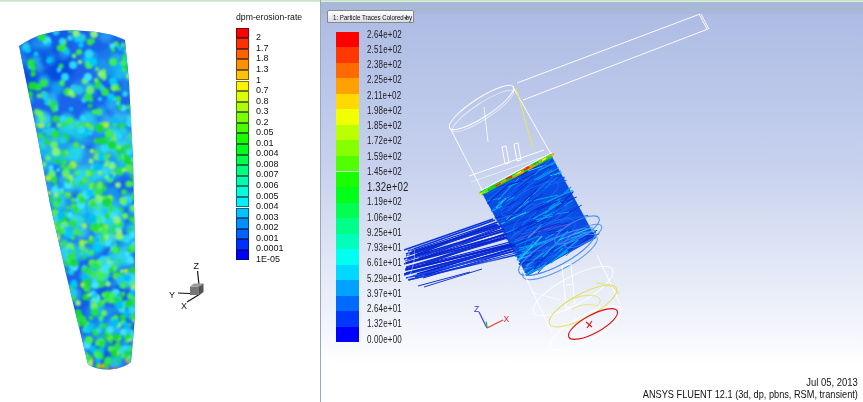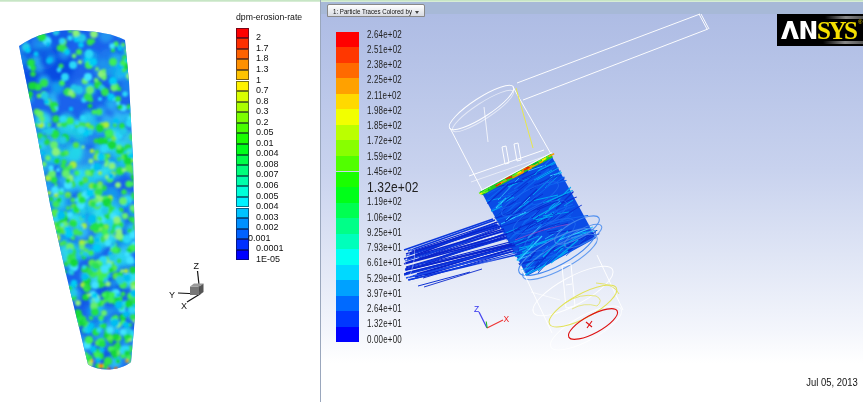--- a/index.html
+++ b/index.html
@@ -4,40 +4,23 @@
 body{font-family:"Liberation Sans",sans-serif}
 #c{position:relative;width:863px;height:402px;overflow:hidden;background:#fff}
 </style></head><body>
 <div id="c">
 
  <div style="position:absolute;left:0;top:0;width:863px;height:2px;background:linear-gradient(#bfe2bd,#dff0dd)"></div>
 
  <div style="position:absolute;left:321px;top:2px;width:542px;height:12px;background:#a7b9d7"></div>
  <div style="position:absolute;left:321px;top:14px;width:542px;height:388px;background:linear-gradient(#aebce4 0%,#b7c4e8 15%,#c8d2ee 40%,#dfe5f5 62%,#f4f6fc 82%,#ffffff 90%,#ffffff 100%)"></div>
  <div style="position:absolute;left:320px;top:0px;width:1px;height:402px;background:#9aa7bd"></div>
- <div style="position:absolute;left:327px;top:4px;width:98px;height:13px;background:linear-gradient(#ffffff,#e8eaee 60%,#d8dbe2);border:1px solid #888;border-radius:2px 2px 0 0;box-sizing:border-box">
+ <div style="position:absolute;left:327px;top:10px;width:87px;height:13px;background:linear-gradient(#ffffff,#e8eaee 60%,#d8dbe2);border:1px solid #888;border-radius:2px 2px 0 0;box-sizing:border-box">
 <div style="position:absolute;left:5px;top:2px;font-size:7.5px;line-height:9px;color:#111;white-space:nowrap"><span style="display:inline-block;transform:scaleX(0.82);transform-origin:0 50%">1: Particle Traces Colored by</span></div>
 <div style="position:absolute;right:5px;top:6px;width:0;height:0;border-left:2.8px solid transparent;border-right:2.8px solid transparent;border-top:3.5px solid #444"></div>
-</div>
- <div style="position:absolute;left:777px;top:14px;width:86px;height:32px;background:#000;overflow:hidden">
-<svg width="86" height="32" style="position:absolute;left:0;top:0">
-<defs>
-<linearGradient id="lgr" x1="0" y1="0" x2="1" y2="0">
-            <stop offset="0" stop-color="#000"></stop>
-            <stop offset="0.55" stop-color="#888"></stop>
-            <stop offset="1" stop-color="#555"></stop>
-          </linearGradient>
-</defs>
-<rect x="48" y="2" width="38" height="3" fill="url(#lgr)"></rect>
-<rect x="46" y="27" width="40" height="3" fill="url(#lgr)"></rect>
-<path d="M4,25 L10.5,7 L15.5,7 L22,25 L16.8,25 L13,13.2 L9.2,25 Z" fill="#fff"></path>
-<path d="M23.5,25 L23.5,7 L28.6,7 L34.4,19.8 L34.4,7 L39.2,7 L39.2,25 L34.3,25 L28.4,12.4 L28.4,25 Z" fill="#fff"></path>
-<text x="40" y="25" font-family="'Liberation Serif',serif" font-weight="bold" font-size="25" fill="#f5e000" textLength="41">SYS</text>
-<text x="81" y="10" font-family="'Liberation Sans',sans-serif" font-size="6" fill="#ddc800">®</text>
-</svg>
 </div>
  <svg width="863" height="402" style="position:absolute;left:0;top:0" viewBox="0 0 863 402">
       <g stroke="#ffffff" stroke-width="1" fill="none" opacity="0.95">
         <line x1="517" y1="83" x2="700" y2="14"></line>
         <line x1="523" y1="100" x2="708" y2="29"></line>
         <line x1="699" y1="14" x2="707" y2="29"></line>
         <line x1="701" y1="14" x2="709" y2="29"></line>
         <ellipse cx="481.5" cy="107.5" rx="38" ry="9.5" transform="rotate(-33 481.5 107.5)"></ellipse>
         <ellipse cx="483" cy="111" rx="36" ry="8" transform="rotate(-33 483 111)" opacity="0.6"></ellipse>
         <line x1="450" y1="128" x2="482" y2="190"></line>
@@ -376,32 +359,33 @@
     <div style="position:absolute;left:367px;top:28.5px;font-size:10px;line-height:12px;color:#222"><span style="display:inline-block;transform:scaleX(0.8);transform-origin:0 50%;letter-spacing:0.2px">2.64e+02</span></div>
     <div style="position:absolute;left:367px;top:43.8px;font-size:10px;line-height:12px;color:#222"><span style="display:inline-block;transform:scaleX(0.8);transform-origin:0 50%;letter-spacing:0.2px">2.51e+02</span></div>
     <div style="position:absolute;left:367px;top:59.0px;font-size:10px;line-height:12px;color:#222"><span style="display:inline-block;transform:scaleX(0.8);transform-origin:0 50%;letter-spacing:0.2px">2.38e+02</span></div>
     <div style="position:absolute;left:367px;top:74.2px;font-size:10px;line-height:12px;color:#222"><span style="display:inline-block;transform:scaleX(0.8);transform-origin:0 50%;letter-spacing:0.2px">2.25e+02</span></div>
     <div style="position:absolute;left:367px;top:89.5px;font-size:10px;line-height:12px;color:#222"><span style="display:inline-block;transform:scaleX(0.8);transform-origin:0 50%;letter-spacing:0.2px">2.11e+02</span></div>
     <div style="position:absolute;left:367px;top:104.8px;font-size:10px;line-height:12px;color:#222"><span style="display:inline-block;transform:scaleX(0.8);transform-origin:0 50%;letter-spacing:0.2px">1.98e+02</span></div>
     <div style="position:absolute;left:367px;top:120.0px;font-size:10px;line-height:12px;color:#222"><span style="display:inline-block;transform:scaleX(0.8);transform-origin:0 50%;letter-spacing:0.2px">1.85e+02</span></div>
     <div style="position:absolute;left:367px;top:135.2px;font-size:10px;line-height:12px;color:#222"><span style="display:inline-block;transform:scaleX(0.8);transform-origin:0 50%;letter-spacing:0.2px">1.72e+02</span></div>
     <div style="position:absolute;left:367px;top:150.5px;font-size:10px;line-height:12px;color:#222"><span style="display:inline-block;transform:scaleX(0.8);transform-origin:0 50%;letter-spacing:0.2px">1.59e+02</span></div>
     <div style="position:absolute;left:367px;top:165.8px;font-size:10px;line-height:12px;color:#222"><span style="display:inline-block;transform:scaleX(0.8);transform-origin:0 50%;letter-spacing:0.2px">1.45e+02</span></div>
-    <div style="position:absolute;left:367px;top:181.0px;font-size:15px;line-height:12px;color:#222"><span style="display:inline-block;transform:scaleX(0.8);transform-origin:0 50%;letter-spacing:0.2px">1.32e+02</span></div>
+    <div style="position:absolute;left:367px;top:181.0px;font-size:12px;line-height:12px;color:#222"><span style="display:inline-block;transform:scaleX(0.8);transform-origin:0 50%;letter-spacing:0.2px">1.32e+02</span></div>
     <div style="position:absolute;left:367px;top:196.2px;font-size:10px;line-height:12px;color:#222"><span style="display:inline-block;transform:scaleX(0.8);transform-origin:0 50%;letter-spacing:0.2px">1.19e+02</span></div>
     <div style="position:absolute;left:367px;top:211.5px;font-size:10px;line-height:12px;color:#222"><span style="display:inline-block;transform:scaleX(0.8);transform-origin:0 50%;letter-spacing:0.2px">1.06e+02</span></div>
     <div style="position:absolute;left:367px;top:226.8px;font-size:10px;line-height:12px;color:#222"><span style="display:inline-block;transform:scaleX(0.8);transform-origin:0 50%;letter-spacing:0.2px">9.25e+01</span></div>
     <div style="position:absolute;left:367px;top:242.0px;font-size:10px;line-height:12px;color:#222"><span style="display:inline-block;transform:scaleX(0.8);transform-origin:0 50%;letter-spacing:0.2px">7.93e+01</span></div>
     <div style="position:absolute;left:367px;top:257.2px;font-size:10px;line-height:12px;color:#222"><span style="display:inline-block;transform:scaleX(0.8);transform-origin:0 50%;letter-spacing:0.2px">6.61e+01</span></div>
     <div style="position:absolute;left:367px;top:272.5px;font-size:10px;line-height:12px;color:#222"><span style="display:inline-block;transform:scaleX(0.8);transform-origin:0 50%;letter-spacing:0.2px">5.29e+01</span></div>
     <div style="position:absolute;left:367px;top:287.8px;font-size:10px;line-height:12px;color:#222"><span style="display:inline-block;transform:scaleX(0.8);transform-origin:0 50%;letter-spacing:0.2px">3.97e+01</span></div>
     <div style="position:absolute;left:367px;top:303.0px;font-size:10px;line-height:12px;color:#222"><span style="display:inline-block;transform:scaleX(0.8);transform-origin:0 50%;letter-spacing:0.2px">2.64e+01</span></div>
     <div style="position:absolute;left:367px;top:318.2px;font-size:10px;line-height:12px;color:#222"><span style="display:inline-block;transform:scaleX(0.8);transform-origin:0 50%;letter-spacing:0.2px">1.32e+01</span></div>
     <div style="position:absolute;left:367px;top:333.5px;font-size:10px;line-height:12px;color:#222"><span style="display:inline-block;transform:scaleX(0.8);transform-origin:0 50%;letter-spacing:0.2px">0.00e+00</span></div>
 <div style="position:absolute;right:5px;top:376px;font-size:11.5px;line-height:12px;color:#111;white-space:nowrap"><span style="display:inline-block;transform:scaleX(0.82);transform-origin:100% 50%">Jul 05, 2013</span></div>
+<div style="position:absolute;right:5px;top:388px;font-size:11.5px;line-height:12px;color:#111;white-space:nowrap"><span style="display:inline-block;transform:scaleX(0.80);transform-origin:100% 50%">ANSYS FLUENT 12.1 (3d, dp, pbns, RSM, transient)</span></div>
 
  <svg width="240" height="390" style="position:absolute;left:0;top:0" viewBox="0 0 240 390">
 <defs>
  <clipPath id="conec">
           <path d="M19,46 C38,33 58,29.5 78,30.5 C98,31.5 114,34 125,40 L129,82 L133,160 L135,250 L135,317 L131,362 C121,370.5 100,372.5 88,364.5 L66,274 L50,204 L37,134 Z"></path>
         </clipPath>
  <filter id="bl1" x="-30%" y="-30%" width="160%" height="160%">
           <feGaussianBlur stdDeviation="2.2"></feGaussianBlur>
         </filter>
  <filter id="bl2" x="-30%" y="-30%" width="160%" height="160%">
@@ -1393,15 +1377,15 @@
     <div style="position:absolute;left:256px;top:127.2px;font-size:9px;line-height:10px;color:#111">0.05</div>
     <div style="position:absolute;left:256px;top:137.8px;font-size:9px;line-height:10px;color:#111">0.01</div>
     <div style="position:absolute;left:256px;top:148.4px;font-size:9px;line-height:10px;color:#111">0.004</div>
     <div style="position:absolute;left:256px;top:158.9px;font-size:9px;line-height:10px;color:#111">0.008</div>
     <div style="position:absolute;left:256px;top:169.4px;font-size:9px;line-height:10px;color:#111">0.007</div>
     <div style="position:absolute;left:256px;top:180.0px;font-size:9px;line-height:10px;color:#111">0.006</div>
     <div style="position:absolute;left:256px;top:190.6px;font-size:9px;line-height:10px;color:#111">0.005</div>
     <div style="position:absolute;left:256px;top:201.1px;font-size:9px;line-height:10px;color:#111">0.004</div>
     <div style="position:absolute;left:256px;top:211.7px;font-size:9px;line-height:10px;color:#111">0.003</div>
     <div style="position:absolute;left:256px;top:222.2px;font-size:9px;line-height:10px;color:#111">0.002</div>
-    <div style="position:absolute;left:248px;top:232.8px;font-size:9px;line-height:10px;color:#111">0.001</div>
+    <div style="position:absolute;left:256px;top:232.8px;font-size:9px;line-height:10px;color:#111">0.001</div>
     <div style="position:absolute;left:256px;top:243.3px;font-size:9px;line-height:10px;color:#111">0.0001</div>
     <div style="position:absolute;left:256px;top:253.9px;font-size:9px;line-height:10px;color:#111">1E-05</div>
 </div>
 </body></html>

